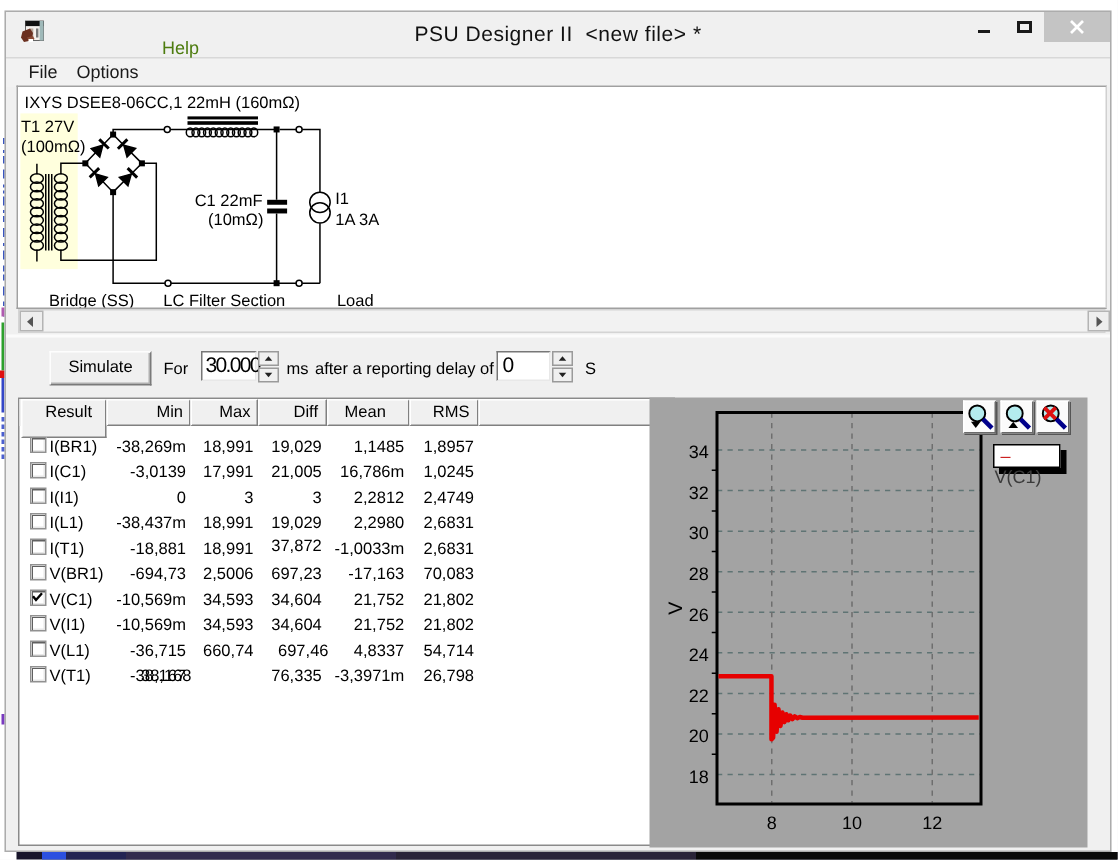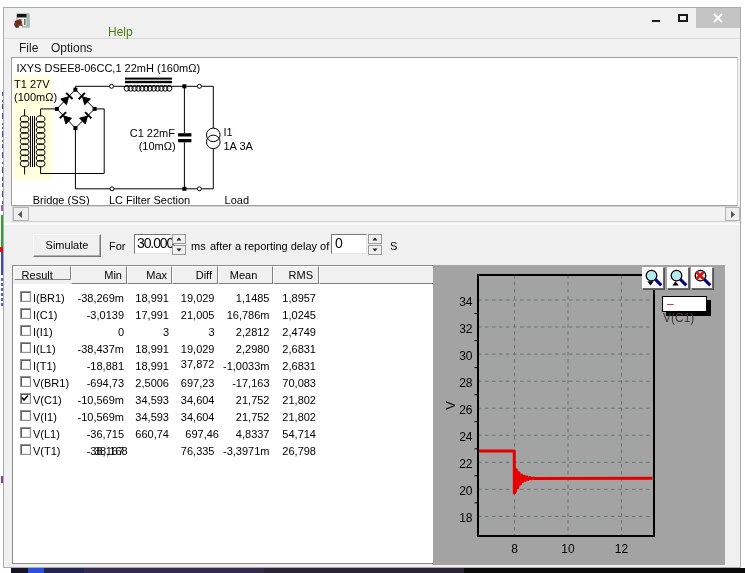--- a/index.html
+++ b/index.html
@@ -63,20 +63,21 @@
       <rect x="3" y="1" width="12" height="13" fill="#f4f0ec" stroke="#555" stroke-width="0.6"></rect>
       <rect x="3" y="1" width="12" height="3.4" fill="#111"></rect>
       <rect x="12.4" y="1" width="2.6" height="13" fill="#9fb9b9"></rect>
       <rect x="6" y="6" width="2.2" height="6" fill="#b9aa9d"></rect>
       <rect x="10" y="6" width="1.6" height="6" fill="#777"></rect>
       <path d="M1 8 l5 -2 2 3 -1 5 -5 1 -2 -3 z" fill="#6b3020"></path>
       <path d="M4 12 l4 -1 1 2 -3 2 z" fill="#8a4a35"></path>
       <rect x="5" y="13" width="3" height="2" fill="#fff"></rect>
     </svg>
   </div>
+  <div class="abs" style="left:0;top:6px;width:736px;text-align:center;font-size:14px;letter-spacing:0.35px;color:#111;">PSU Designer II&nbsp; &lt;new file&gt; *</div>
 
   <div class="abs" style="left:648px;top:11.8px;width:8px;height:2.2px;background:#1a1a1a;"></div>
   <div class="abs" style="left:674.3px;top:6.3px;width:10px;height:8.2px;border:2px solid #1a1a1a;"></div>
   <div class="abs" style="left:692px;top:0px;width:44px;height:20px;background:#c4c4c4;">
     <svg width="44" height="21">
         <path d="M18 6 L26 14 M26 6 L18 14" stroke="#ffffff" stroke-width="1.8"></path>
       </svg>
   </div>
 
   <div class="abs" style="left:0;top:30px;width:736px;height:20px;background:#f2f2f2;border-top:1px solid #d8d8d8;"></div>
@@ -234,21 +235,21 @@
   </div>
   <div class="abs" style="left:364px;top:237px;width:14px;height:10px;background:#f0f0f0;border:1px solid #9a9a9a;">
     <svg width="12" height="8">
         <path d="M6 5.5 L8.5 2.5 L3.5 2.5 Z" fill="#222"></path>
       </svg>
   </div>
   <div class="abs t11" style="left:386px;top:232px;">S</div>
 
   <div id="tbl" class="abs" style="left:8px;top:257px;width:438px;height:299px;background:#ffffff;border:1px solid #8a8a8a;">
     <div class="abs" style="left:0;top:0;width:437px;height:18px;background:#f0f0f0;"></div>
-    <div class="abs hcell" style="left:0.6px;top:0px;width:57.4px;height:14px;text-align:left;padding-left:7px;">Result</div>
+    <div class="abs hcell" style="left:0.6px;top:0px;width:57.4px;height:26px;text-align:center;padding-left:7px;">Result</div>
     <div class="abs hcell" style="left:58px;top:0px;width:56px;height:18px;text-align:right;padding-right:4px;">Min</div>
     <div class="abs hcell" style="left:114px;top:0px;width:45px;height:18px;text-align:right;padding-right:4px;">Max</div>
     <div class="abs hcell" style="left:159px;top:0px;width:46px;height:18px;text-align:right;padding-right:5px;">Diff</div>
     <div class="abs hcell" style="left:205px;top:0px;width:55px;height:18px;text-align:center;padding-right:4px;">Mean</div>
     <div class="abs hcell" style="left:260px;top:0px;width:46px;height:18px;text-align:right;padding-right:5px;">RMS</div>
     <div class="abs hcell" style="left:306px;top:0px;width:130px;height:18px;text-align:left;padding-left:4px;"></div>
     <div class="abs cb" style="left:7px;top:25px;"></div>
     <div class="abs t11" style="left:20px;top:26.3px;">I(BR1)</div>
     <div class="abs t11" style="left:36.0px;top:26.3px;width:75px;text-align:right;">-38,269m</div>
     <div class="abs t11" style="left:81.0px;top:26.3px;width:75px;text-align:right;">18,991</div>

